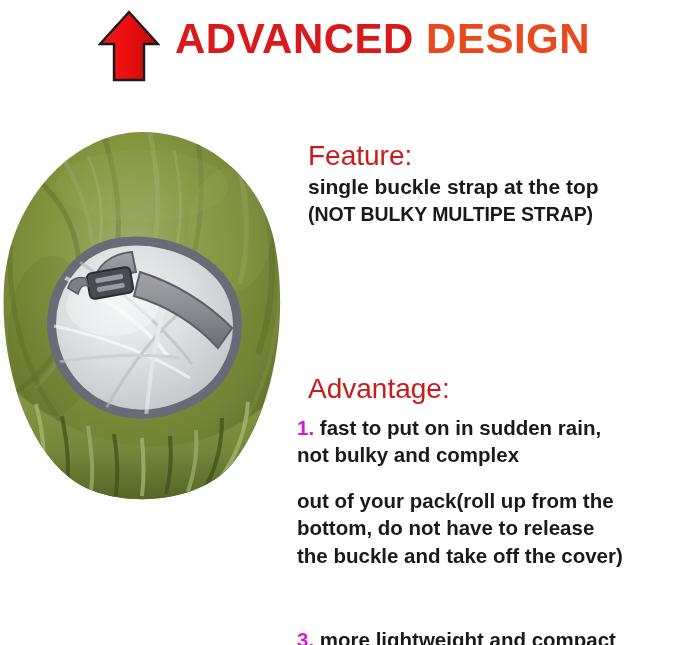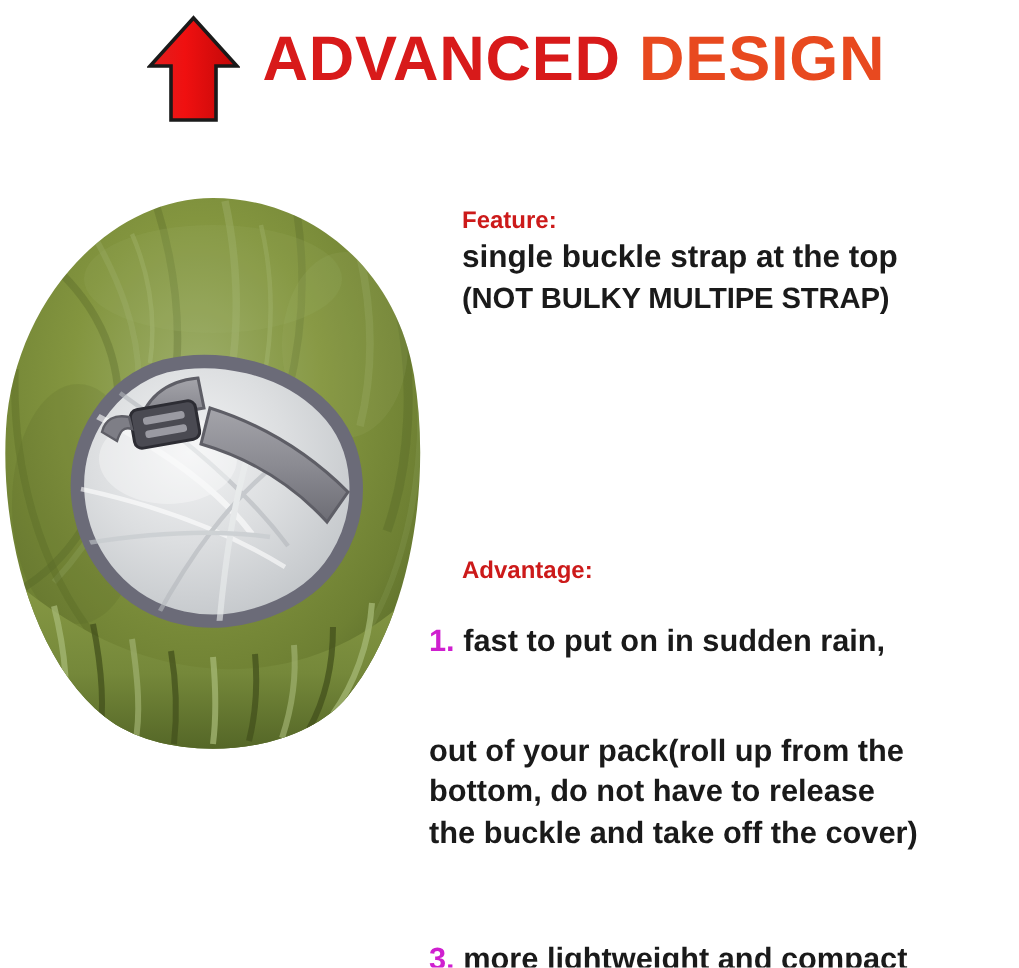--- a/index.html
+++ b/index.html
@@ -52,22 +52,22 @@
     left:282px; top:126px;
     width:397px; height:519px;
   }
 
   .blk-feature { position:absolute; left:26px; top:12px; width:371px; }
   .blk-advantage { position:absolute; left:26px; top:245px; width:371px; }
   .blk-items { position:absolute; left:0px; top:288px; width:397px; }
 
   .h-red {
     color:#cc1a1a;
-    font-size:16px;
-    font-weight:bold;
+    font-size:28px;
+    font-weight:normal;
     line-height:1.25;
     white-space:nowrap;
   }
   .body-line {
     color:#1a1a1a;
     font-size:21px;
     font-weight:bold;
     line-height:1.34;
     white-space:nowrap;
   }
@@ -77,20 +77,21 @@
     letter-spacing:-0.1px;
   }
 
   .item { margin-bottom:16px; }
   .item .ln {
     color:#1a1a1a;
     font-size:20.5px;
     font-weight:bold;
     line-height:1.33;
     white-space:nowrap;
+    margin-left:11px;
   }
   .num {
     color:#cf1fcf;
     font-weight:bold;
   }
   .i1 { position:absolute; left:4px; top:0px; }
   .i2 { position:absolute; left:4px; top:73px; }
   .i3 { position:absolute; left:4px; top:212px; }
 </style>
 </head>
@@ -239,20 +240,21 @@
     </div>
 
     <div class="blk-advantage">
       <div class="h-red">Advantage:</div>
     </div>
 
     <div class="blk-items">
 
       <div class="item i1">
         <div class="ln"><span class="num">1.</span> <span>fast to put on in sudden rain,</span></div>
+        <div class="ln">not bulky and complex</div>
       </div>
 
       <div class="item i2">
         <div class="ln">out of your pack(roll up from the</div>
         <div class="ln">bottom, do not have to release</div>
         <div class="ln">the buckle and take off the cover)</div>
       </div>
 
       <div class="item i3">
         <div class="ln"><span class="num">3.</span> <span>more lightweight and compact</span></div>

